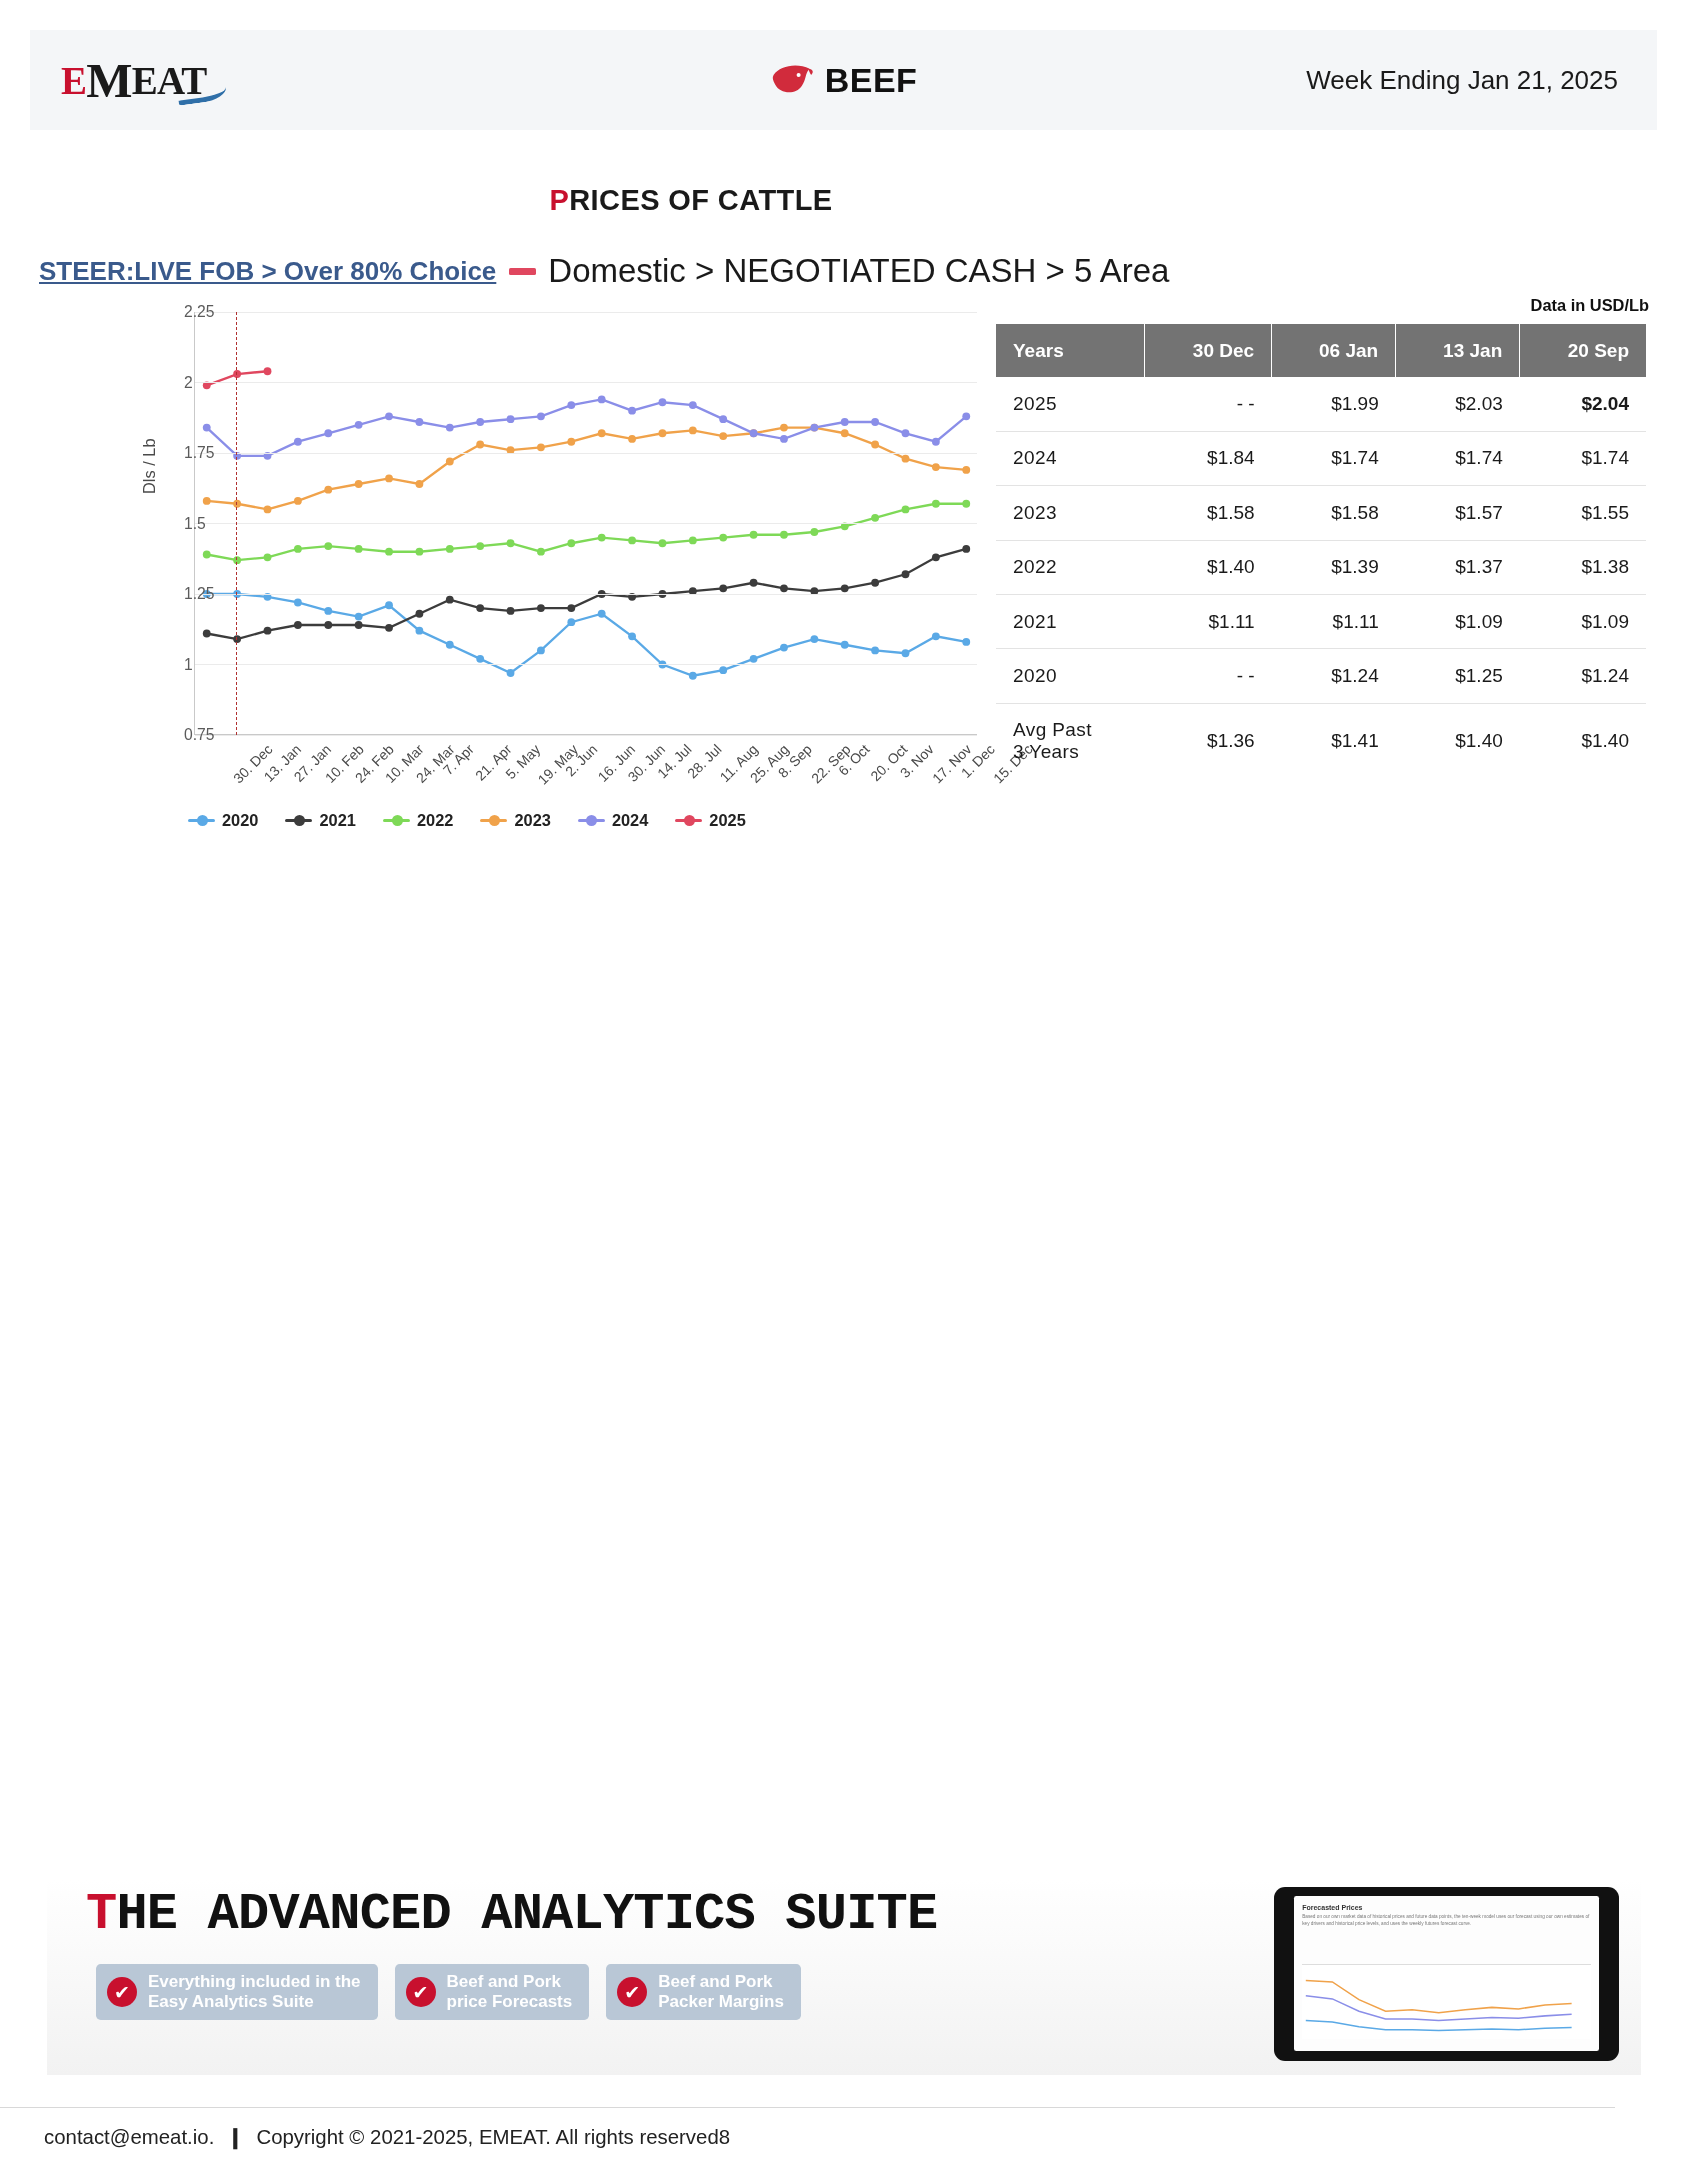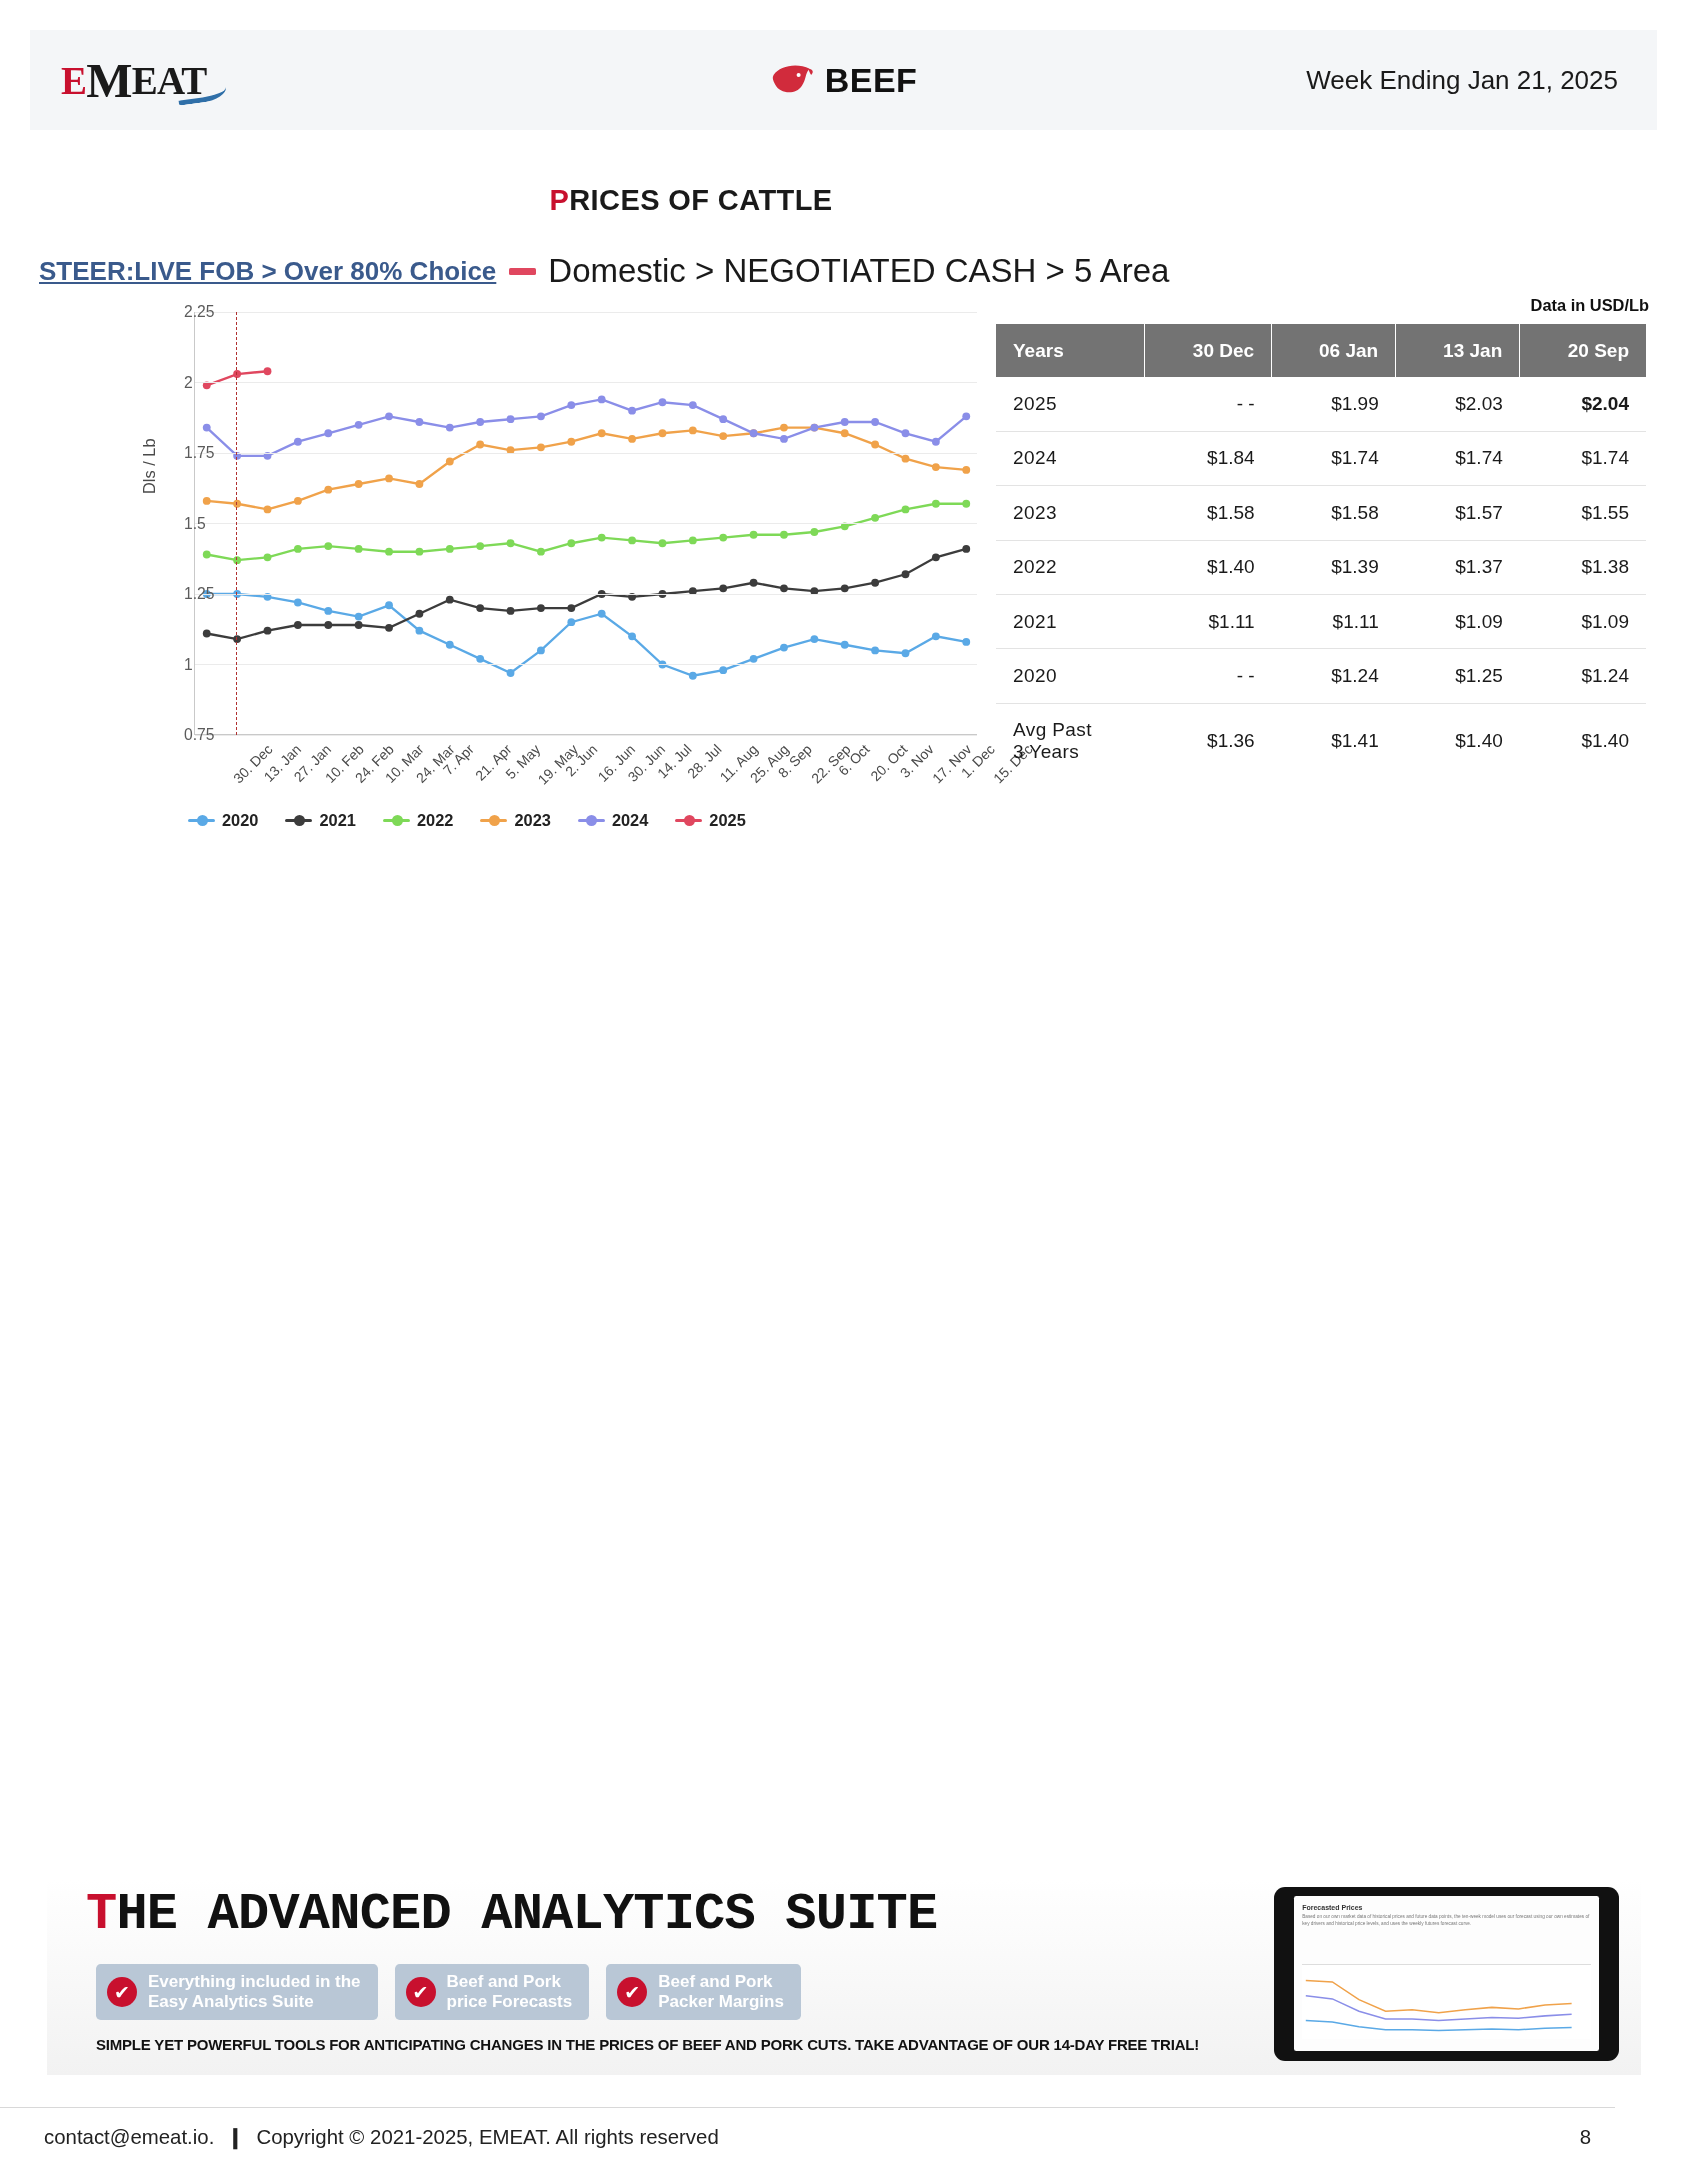--- a/index.html
+++ b/index.html
@@ -306,21 +306,21 @@
   }
 
   
   .footer {
     position: absolute;
     left: 0; top: 2107px;
     width: 1615px;
     border-top: 0.8px solid #d8d8d8;
     padding: 17px 24px 0 44px;
     display: flex;
-    justify-content: space-between;
+    justify-content: flex-start;
     align-items: center;
     font-size: 20.4px;
     color: #222;
   }
   .footer-left { display: flex; align-items: center; gap: 12.5px; }
   .footer-divider { font-weight: bold; }
 </style>
 </head>
 <body>
 
@@ -648,21 +648,20 @@
         <span class="pill-check">✔</span>
         <span class="pill-text">Beef and Pork
 price Forecasts</span>
       </div>
       <div class="pill">
         <span class="pill-check">✔</span>
         <span class="pill-text">Beef and Pork
 Packer Margins</span>
       </div>
     </div>
-  <div class="promo-footnote">SIMPLE YET POWERFUL TOOLS FOR ANTICIPATING CHANGES IN THE PRICES OF BEEF AND PORK CUTS. TAKE ADVANTAGE OF OUR 14-DAY FREE TRIAL!</div>
   <div class="tablet">
     <div class="tablet-screen">
       <div class="tablet-heading">Forecasted Prices</div>
       <div class="tablet-sub">Based on our own market data of historical prices and future data points, the ten-week model uses our forecast using our own estimates of key drivers and historical price levels, and uses the weekly futures forecast curve.</div>
       <div class="tablet-chart">
         <svg width="100%" height="100%" viewBox="0 0 380 96" preserveAspectRatio="none">
           <polyline points="5,20 40,22 75,45 110,60 145,58 180,62 215,58 250,55 285,57 320,52 355,50" fill="none" stroke="#f0a24a" stroke-width="2"></polyline>
           <polyline points="5,40 40,44 75,60 110,70 145,70 180,72 215,70 250,68 285,69 320,66 355,64" fill="none" stroke="#8a8ee8" stroke-width="2"></polyline>
           <polyline points="5,72 40,74 75,80 110,84 145,84 180,85 215,84 250,83 285,84 320,82 355,81" fill="none" stroke="#5aa9e6" stroke-width="2"></polyline>
         </svg>

